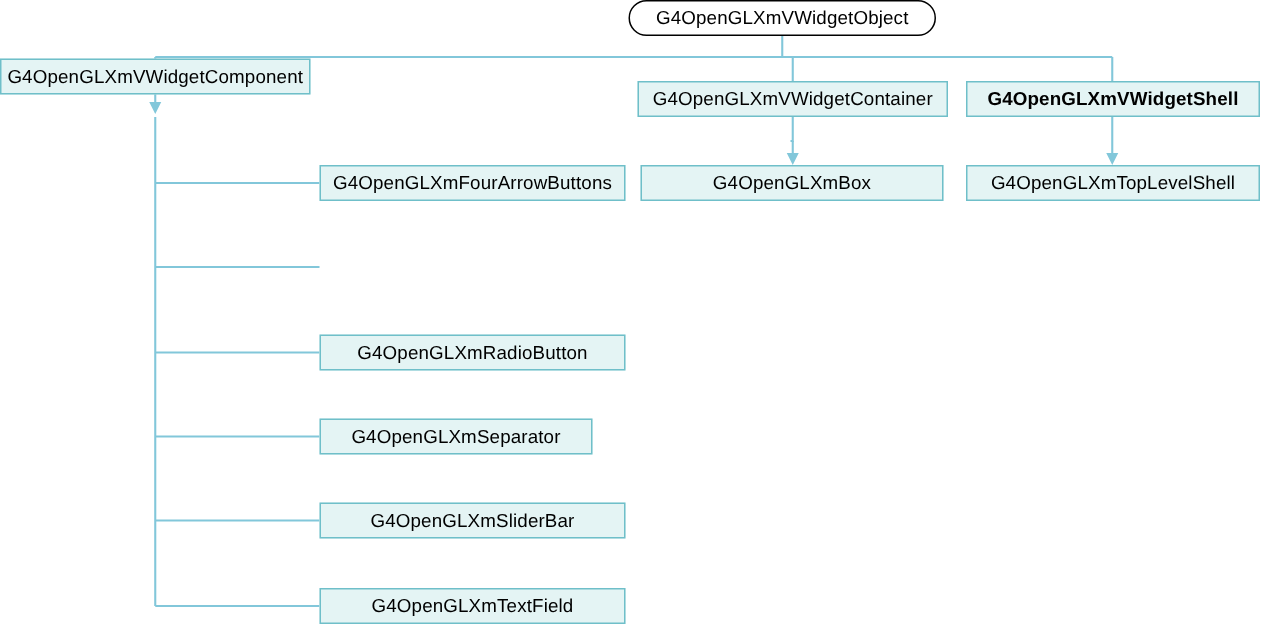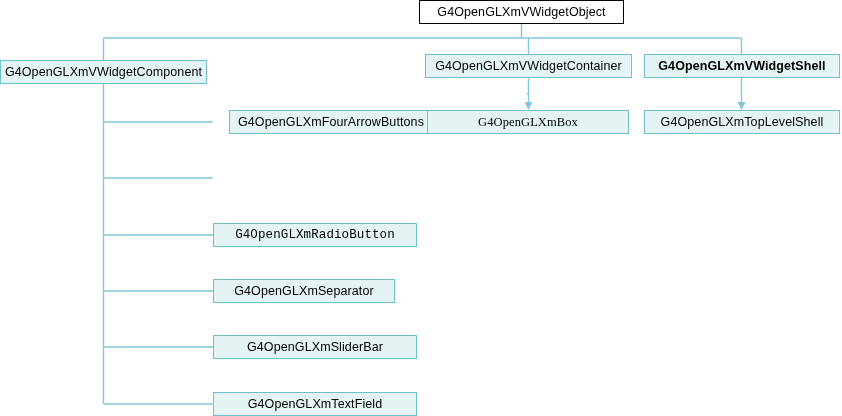--- a/index.html
+++ b/index.html
@@ -89,50 +89,50 @@
       <path d="M528.5 94 L528.5 106" stroke="#82c7da" stroke-width="1.4" fill="none"></path>
       <polygon points="528.5,110 524.5,102 532.5,102" fill="#82c7da"></polygon>
     </g>
 
     <g>
       <path d="M741.5 78 L741.5 106" stroke="#82c7da" stroke-width="1.4" fill="none"></path>
       <polygon points="741.5,110 737.5,102 745.5,102" fill="#82c7da"></polygon>
     </g>
   </svg>
 
-  <div class="node root" style="left:419px; top:0px; width:205px; height:24px;">
+  <div class="node root" style="left:419px; top:0px; width:205px; height:24px;border-radius:12px;">
     <span class="node-label">G4OpenGLXmVWidgetObject</span>
   </div>
 
-  <div class="node cls" style="left:0px; top:60px; width:207px; height:24px;">
+  <div class="node cls" style="left:0px; top:39px; width:207px; height:24px;">
     <span class="node-label">G4OpenGLXmVWidgetComponent</span>
   </div>
 
   <div class="node cls" style="left:425px; top:54px; width:207px; height:24px;">
     <span class="node-label">G4OpenGLXmVWidgetContainer</span>
   </div>
 
   <div class="node cls" style="left:644px; top:54px; width:196px; height:24px;font-weight:bold;">
     <span class="node-label">G4OpenGLXmVWidgetShell</span>
   </div>
 
-  <div class="node cls" style="left:213px; top:110px; width:204px; height:24px;margin-left:16px;">
+  <div class="node cls" style="left:213px; top:110px; width:204px; height:24px;">
     <span class="node-label">G4OpenGLXmFourArrowButtons</span>
   </div>
 
-  <div class="node cls" style="left:427px; top:110px; width:202px; height:24px;font-family:Liberation Serif, serif;">
+  <div class="node cls" style="left:427px; top:110px; width:202px; height:24px;">
     <span class="node-label">G4OpenGLXmBox</span>
   </div>
 
   <div class="node cls" style="left:644px; top:110px; width:196px; height:24px;">
     <span class="node-label">G4OpenGLXmTopLevelShell</span>
   </div>
 
 
-  <div class="node cls" style="left:213px; top:223px; width:204px; height:24px;font-family:Liberation Mono, monospace;">
+  <div class="node cls" style="left:213px; top:223px; width:204px; height:24px;">
     <span class="node-label">G4OpenGLXmRadioButton</span>
   </div>
 
   <div class="node cls" style="left:213px; top:279px; width:182px; height:24px;">
     <span class="node-label">G4OpenGLXmSeparator</span>
   </div>
 
   <div class="node cls" style="left:213px; top:335px; width:204px; height:24px;">
     <span class="node-label">G4OpenGLXmSliderBar</span>
   </div>

